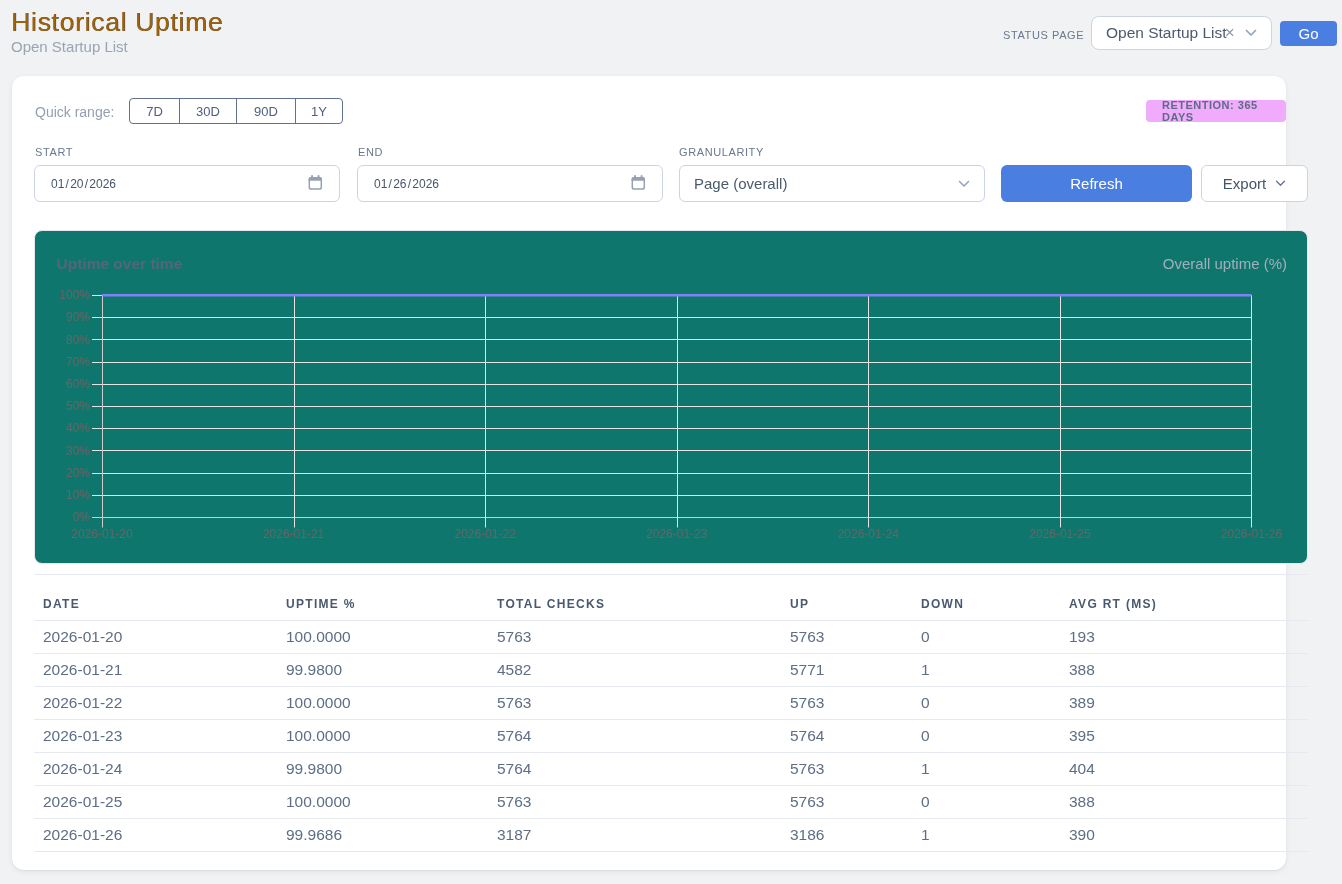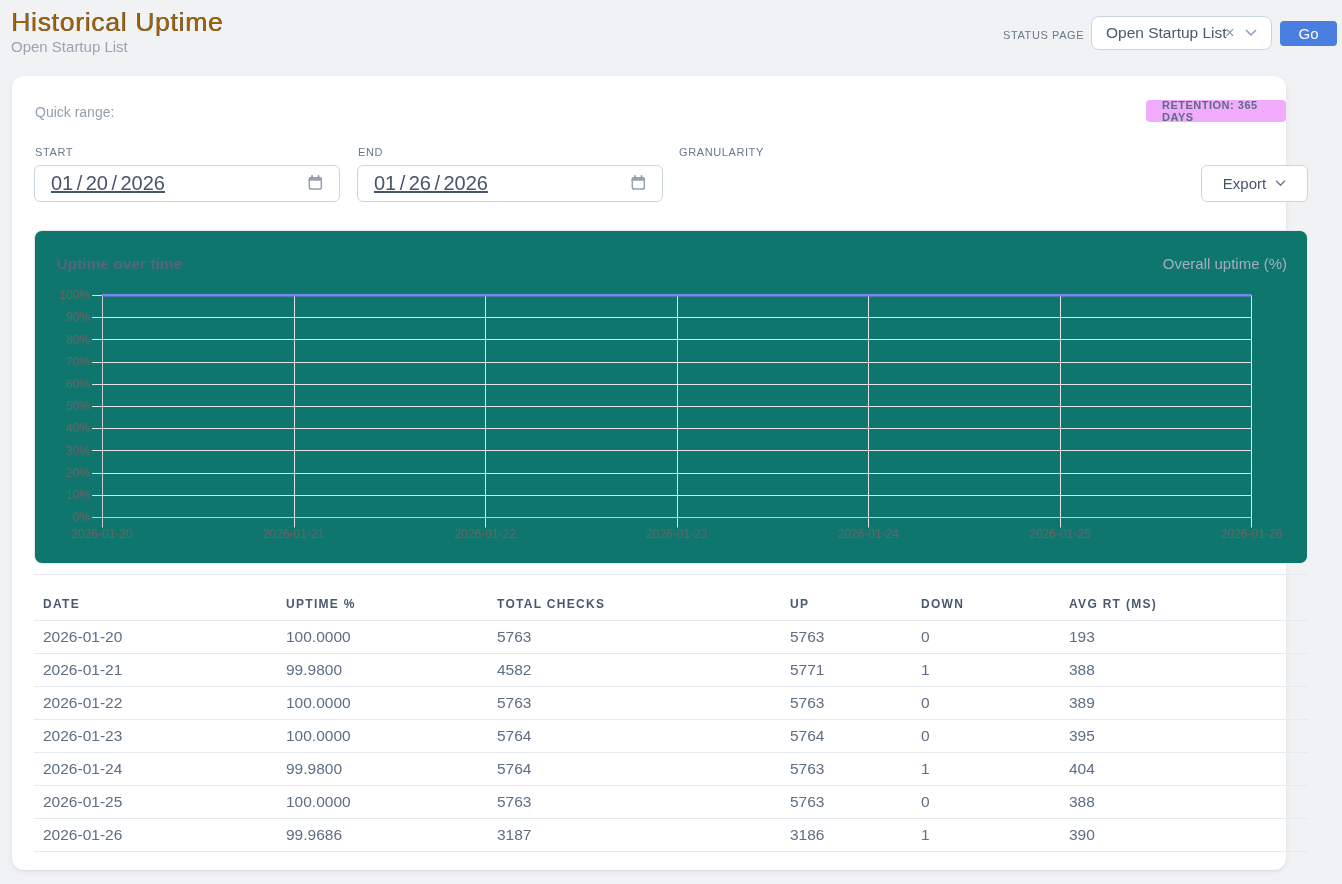--- a/index.html
+++ b/index.html
@@ -9,21 +9,21 @@
   font-family:"Liberation Sans", sans-serif;
   position:relative;
   overflow:hidden;
 }
 .abs { position:absolute; }
 .flexc { display:flex; align-items:center; }
 .lbl { font-size:11px; color:#69788c; letter-spacing:.6px; font-weight:400; }
 .seg { height:24px; display:flex; align-items:center; justify-content:center; font-size:13px; color:#4e6080; }
 .segb { border-left:1px solid #5f7191; }
 .datein { background:#fff; border:1px solid #cbd5e1; border-radius:6px; padding:0 15px 0 16px; justify-content:space-between; }
-.datein span { font-size:20px; color:#46566a; word-spacing:-2.1px;text-decoration:underline; }
+.datein span { font-size:12px; color:#46566a; word-spacing:-2.1px; }
 th { font-size:12px; font-weight:700; color:#49596f; letter-spacing:1.3px; text-align:left; padding:21.5px 0 9.5px 9px; }
 td { font-size:15.5px; color:#5d6e85; text-align:left; padding:0 0 0 9px; height:33px; border-bottom:1px solid #e6e9f0; }
 </style>
 </head>
 <body>
 
 <div class="abs" style="left:11px;top:7px;font-size:26.5px;font-weight:400;color:#a16207;letter-spacing:0.7px;text-shadow:0.5px 0 0 #3b4b60;">Historical Uptime</div>
 <div class="abs" style="left:11px;top:38px;font-size:15px;color:#9aa4b2;">Open Startup List</div>
 
 <div class="abs lbl" style="left:1003px;top:29px;">STATUS PAGE</div>
@@ -34,20 +34,26 @@
   <svg width="12" height="8" viewBox="0 0 12 8" style="margin-left:10px;">
     <polyline points="1.5,1.5 6,6 10.5,1.5" fill="none" stroke="#94a3b8" stroke-width="1.7" stroke-linecap="round" stroke-linejoin="round"></polyline>
   </svg>
 </div>
 
 <div class="abs flexc" style="left:1280px;top:21px;width:57px;height:25px;background:#4a7ee0;border-radius:4px;justify-content:center;color:#fff;font-size:15px;">Go</div>
 
 <div class="abs" style="left:12px;top:76px;width:1274px;height:794px;background:#fff;border-radius:12px;box-shadow:0 1px 2px rgba(16,24,40,.05), 0 2px 6px rgba(16,24,40,.06);">
 
   <div class="abs" style="left:23px;top:28px;font-size:14px;color:#94a0af;">Quick range:</div>
+  <div class="abs flexc" style="left:117px;top:22px;height:26px;border:1px solid #5f7191;border-radius:4px;overflow:hidden;background:#fff;">
+    <div class="seg" style="width:49px;">7D</div>
+    <div class="seg segb" style="width:57px;">30D</div>
+    <div class="seg segb" style="width:59px;">90D</div>
+    <div class="seg segb" style="width:47px;">1Y</div>
+  </div>
 
   <div class="abs flexc" style="left:1134px;top:24px;height:22px;background:#f0abfc;border-radius:4px;padding:0 16px;font-size:11px;font-weight:700;color:#5b6c84;letter-spacing:.5px;">RETENTION: 365 DAYS</div>
 
   <div class="abs lbl" style="left:23px;top:70px;">START</div>
   <div class="abs lbl" style="left:346px;top:70px;">END</div>
   <div class="abs lbl" style="left:667px;top:70px;">GRANULARITY</div>
 
   <div class="abs flexc datein" style="left:22px;top:89px;width:306px;height:37px;">
     <span>01 / 20 / 2026</span>
     <svg width="17" height="17" viewBox="0 0 17 17" style="position:relative;top:-1.5px;">
@@ -60,21 +66,28 @@
   <div class="abs flexc datein" style="left:345px;top:89px;width:306px;height:37px;">
     <span>01 / 26 / 2026</span>
     <svg width="17" height="17" viewBox="0 0 17 17" style="position:relative;top:-1.5px;">
       <rect x="4.1" y="1.2" width="1.9" height="3.4" fill="#97a1b0"></rect>
       <rect x="10.6" y="1.2" width="1.9" height="3.4" fill="#97a1b0"></rect>
       <path d="M1.6 5.2 a2.2 2.2 0 0 1 2.2-2.2 h9 a2.2 2.2 0 0 1 2.2 2.2 v1.6 h-13.4 z" fill="#97a1b0"></path>
       <rect x="2.3" y="3.7" width="12" height="11.4" rx="1.9" fill="none" stroke="#97a1b0" stroke-width="1.5"></rect>
     </svg>
   </div>
 
-
+  <div class="abs flexc" style="left:667px;top:89px;width:306px;height:37px;background:#fff;border:1px solid #cbd5e1;border-radius:6px;padding:0 14px;justify-content:space-between;">
+    <span style="font-size:15px;color:#4b5a6b;">Page (overall)</span>
+    <svg width="12" height="8" viewBox="0 0 12 8">
+      <polyline points="1.5,1.5 6,6 10.5,1.5" fill="none" stroke="#94a3b8" stroke-width="1.5" stroke-linecap="round" stroke-linejoin="round"></polyline>
+    </svg>
+  </div>
+
+  <div class="abs flexc" style="left:989px;top:89px;width:191px;height:37px;background:#4a7ee0;border-radius:6px;justify-content:center;color:#fff;font-size:15px;">Refresh</div>
 
   <div class="abs flexc" style="left:1189px;top:89px;width:107px;height:37px;background:#fff;border:1px solid #cbd5e1;border-radius:6px;justify-content:center;color:#44556a;font-size:15px;">Export
     <svg width="11" height="7" viewBox="0 0 12 8" style="margin-left:9px;">
       <polyline points="1.5,1.5 6,6 10.5,1.5" fill="none" stroke="#64748b" stroke-width="1.5" stroke-linecap="round" stroke-linejoin="round"></polyline>
     </svg>
   </div>
 
   <div class="abs" style="left:22px;top:154px;width:1274px;height:334px;border:1px solid #e4e8ee;border-radius:8px;background:#0f766e;">
     
     <svg id="chart" width="1272" height="332" viewBox="0 0 1272 332">

